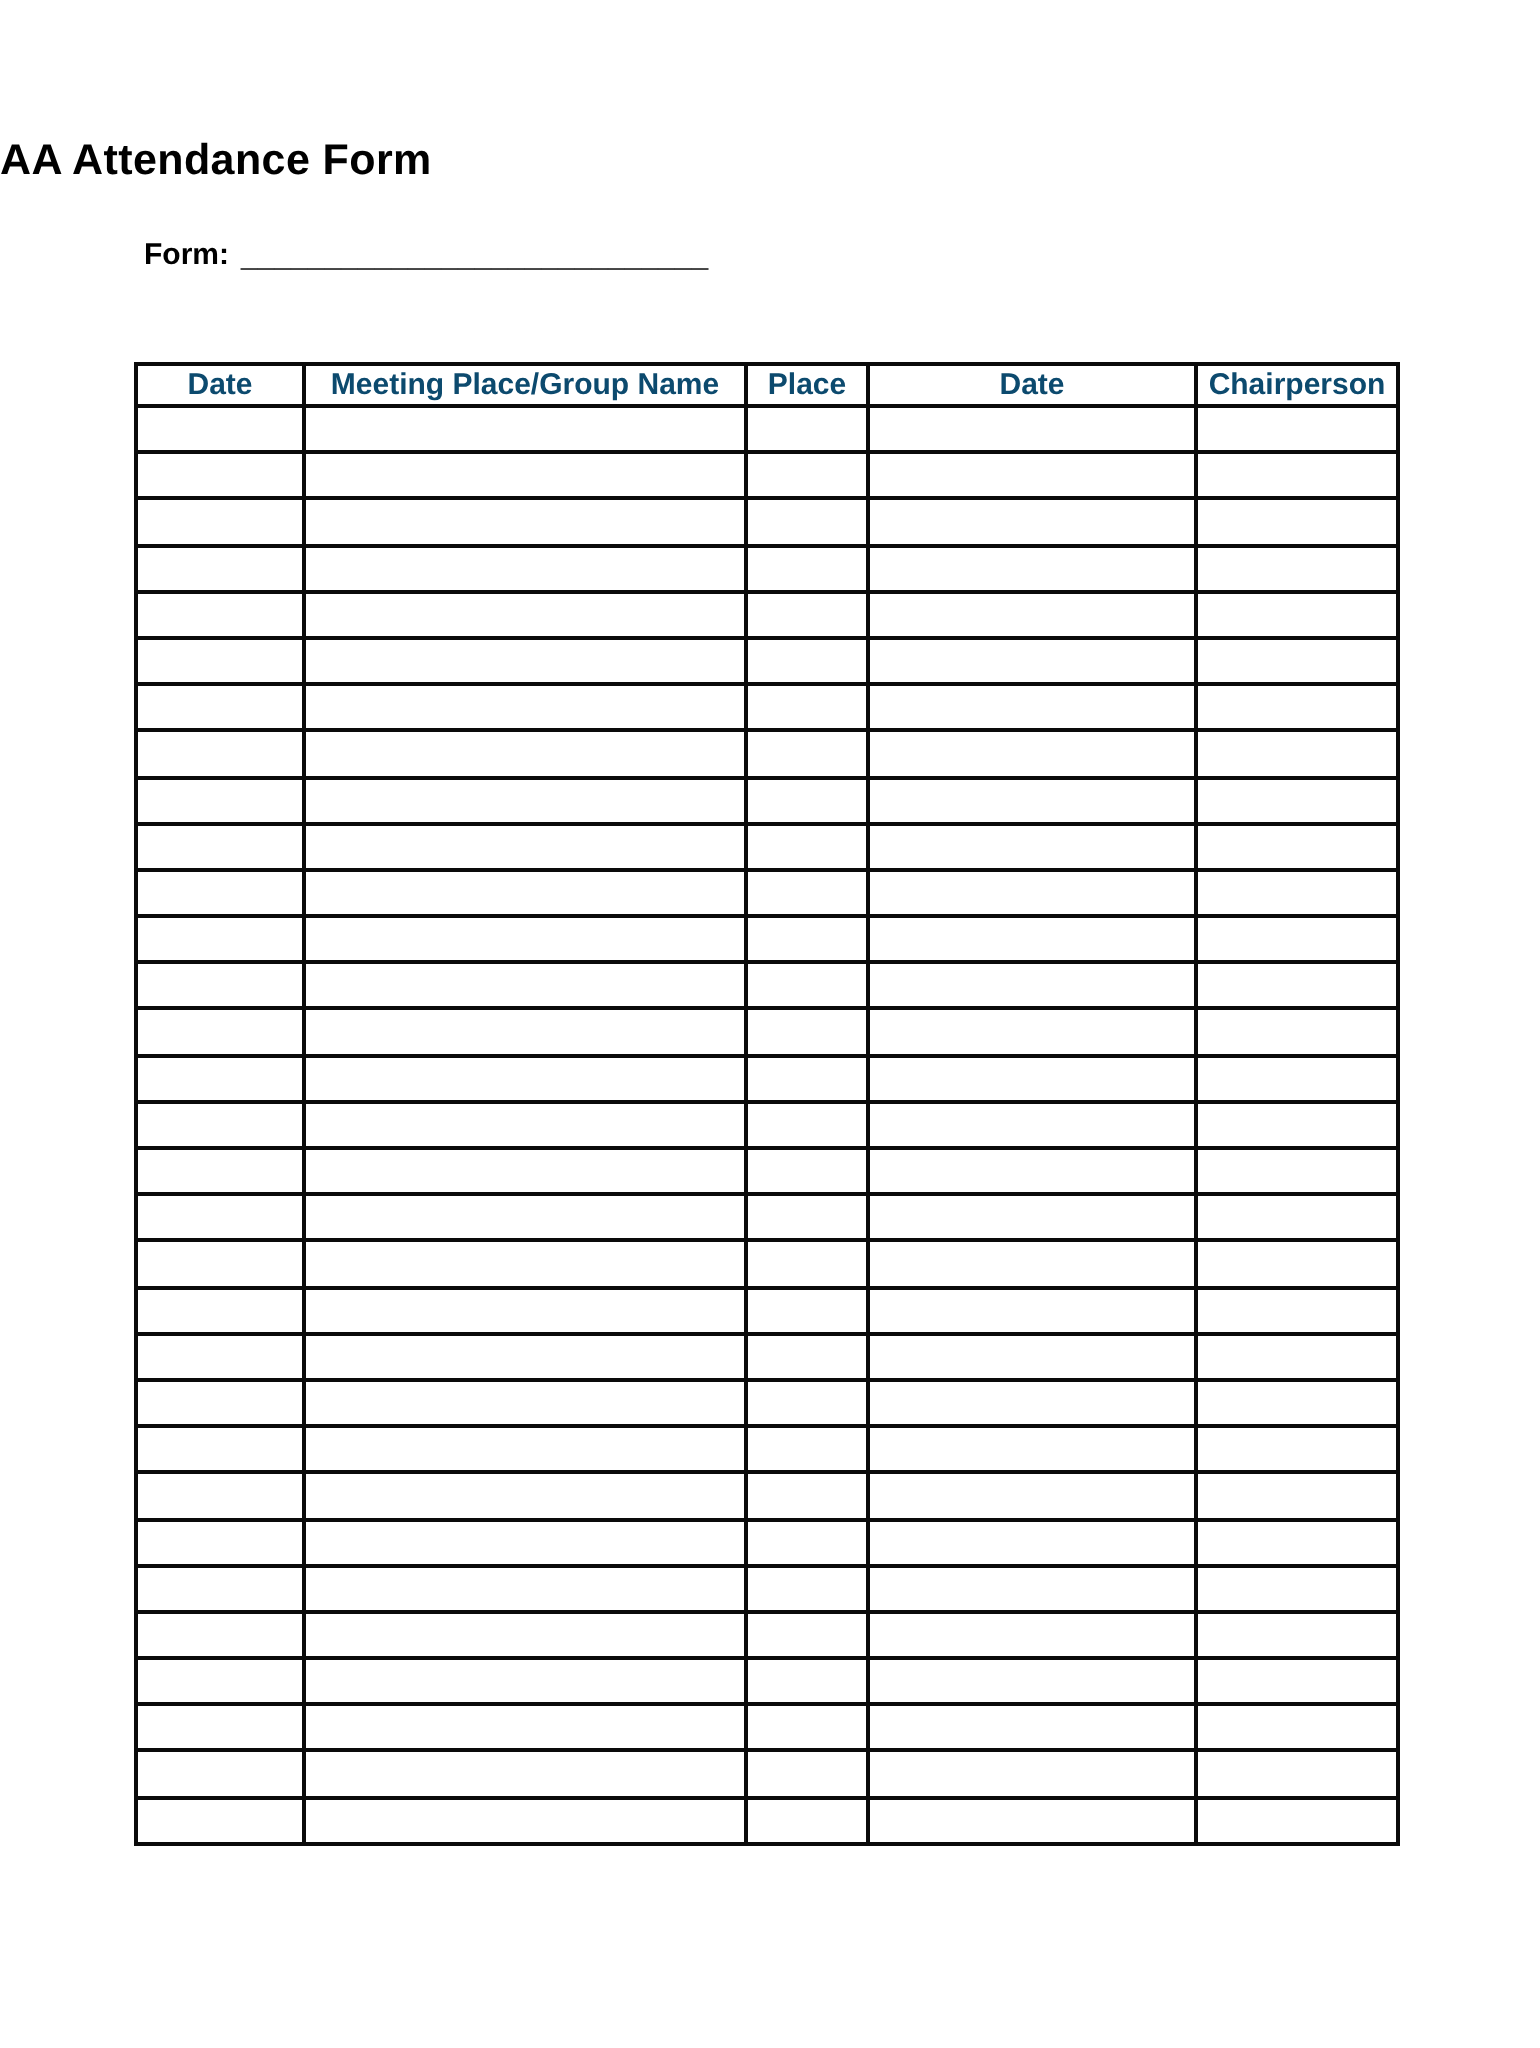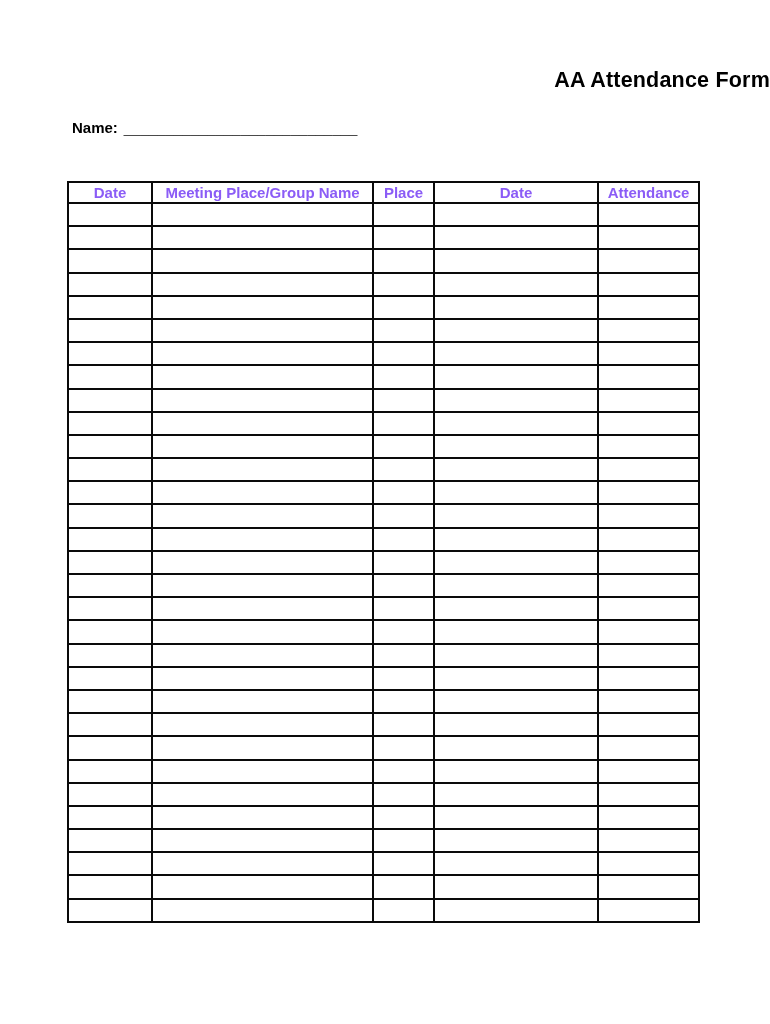--- a/index.html
+++ b/index.html
@@ -19,21 +19,21 @@
     position: absolute;
     inset: 0;
     background: #ffffff;
   }
   .title {
     position: absolute;
     top: 68px;
     left: 0;
     width: 100%;
     margin: 0;
-    text-align: right;
+    text-align: left;
     font-size: 21.5px;
     font-weight: 700;
     letter-spacing: 0.2px;
     color: #000000;
   }
   .fields {
     position: absolute;
     top: 119px;
     left: 72px;
     width: 623px;
@@ -74,58 +74,58 @@
     border: 2px solid #0a0a0a;
     padding: 0 1px;
     overflow: hidden;
   }
   table.attendance th {
     height: 19px;
     font-size: 15px;
     font-weight: 700;
     text-align: center;
     vertical-align: middle;
-    color: #8b5cf6;
+    color: #0c4a6e;
     background: #ffffff;
   }
   table.attendance td {
     height: 21.2px;
     font-size: 13px;
     background: #ffffff;
   }
 </style>
 </head>
 <body>
 
 <div class="page">
 
   <h1 class="title">AA Attendance Form</h1>
 
   <div class="fields">
     <div class="field">
-      <span class="label">Name:</span>
+      <span class="label">Form:</span>
       <span class="blank">____________________________</span>
     </div>
   </div>
 
   <table class="attendance">
     <colgroup>
       <col class="col-date">
       <col class="col-meeting">
       <col class="col-time">
       <col class="col-topic">
       <col class="col-chairperson">
     </colgroup>
     <thead>
       <tr id="header-row">
           <th>Date</th>
           <th>Meeting Place/Group Name</th>
           <th>Place</th>
           <th>Date</th>
-          <th>Attendance</th>
+          <th>Chairperson</th>
         </tr>
     </thead>
     <tbody id="table-body">
         <tr>
           <td></td>
           <td></td>
           <td></td>
           <td></td>
           <td></td>
         </tr>

